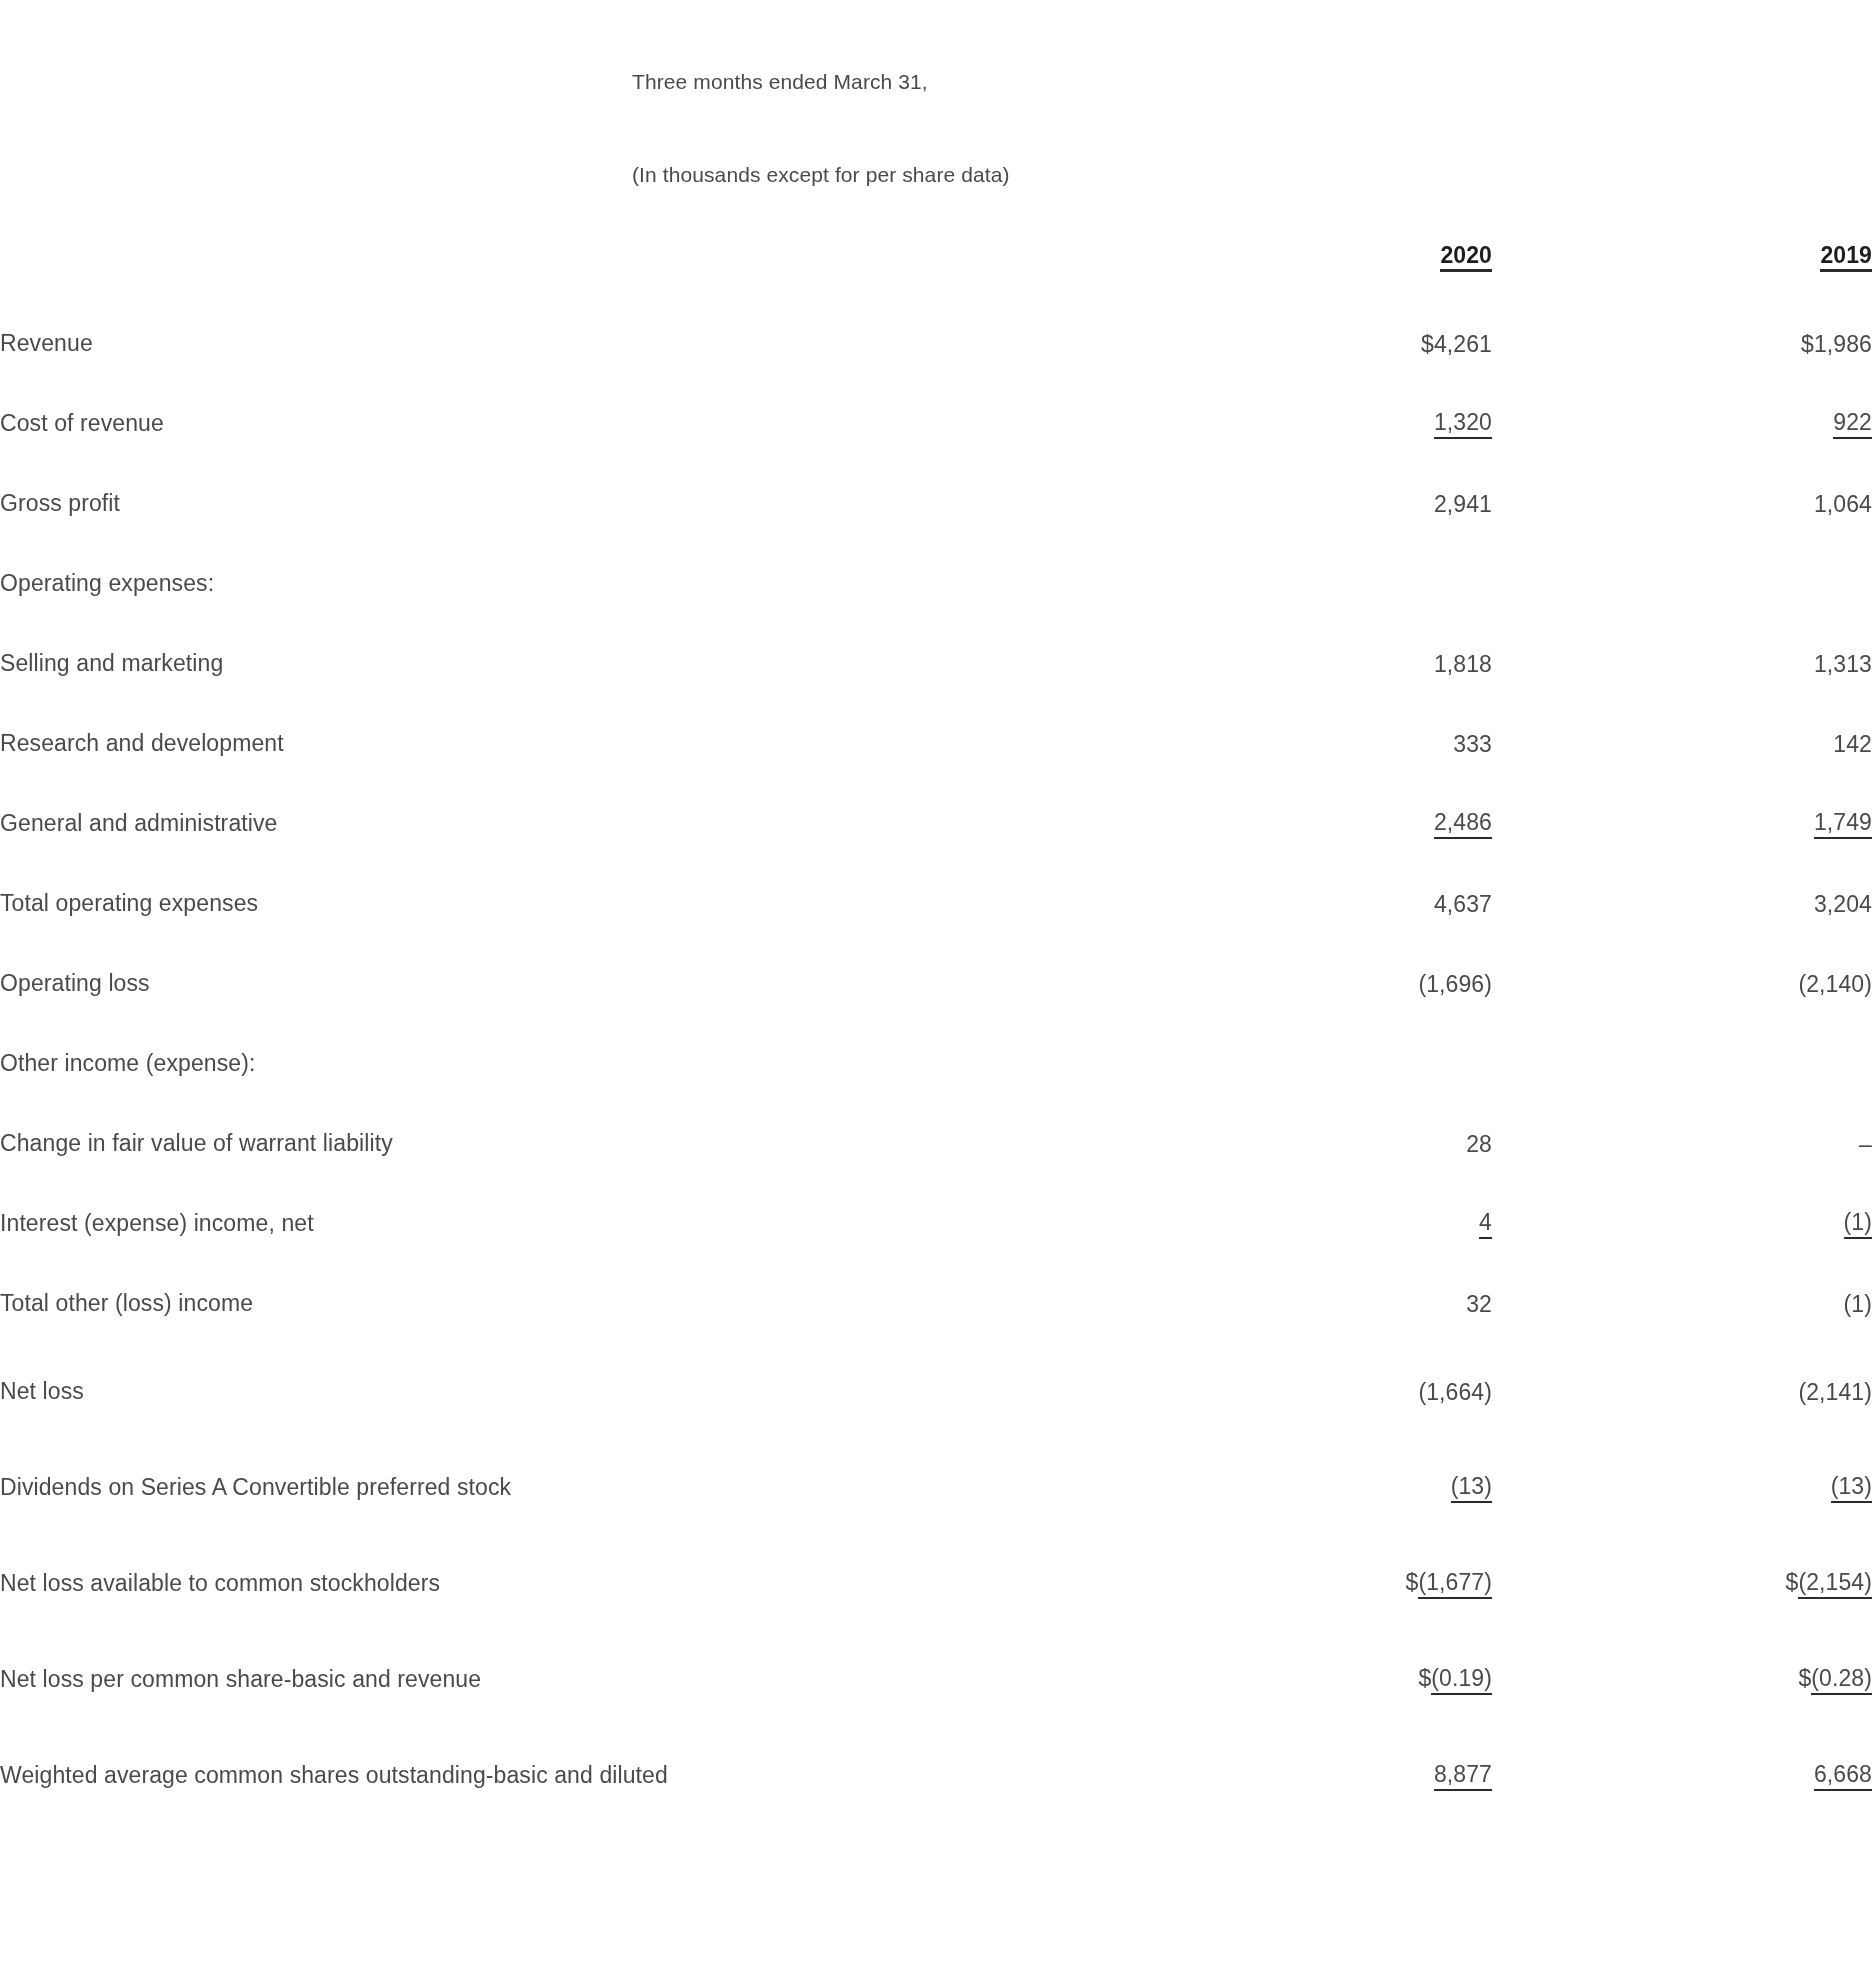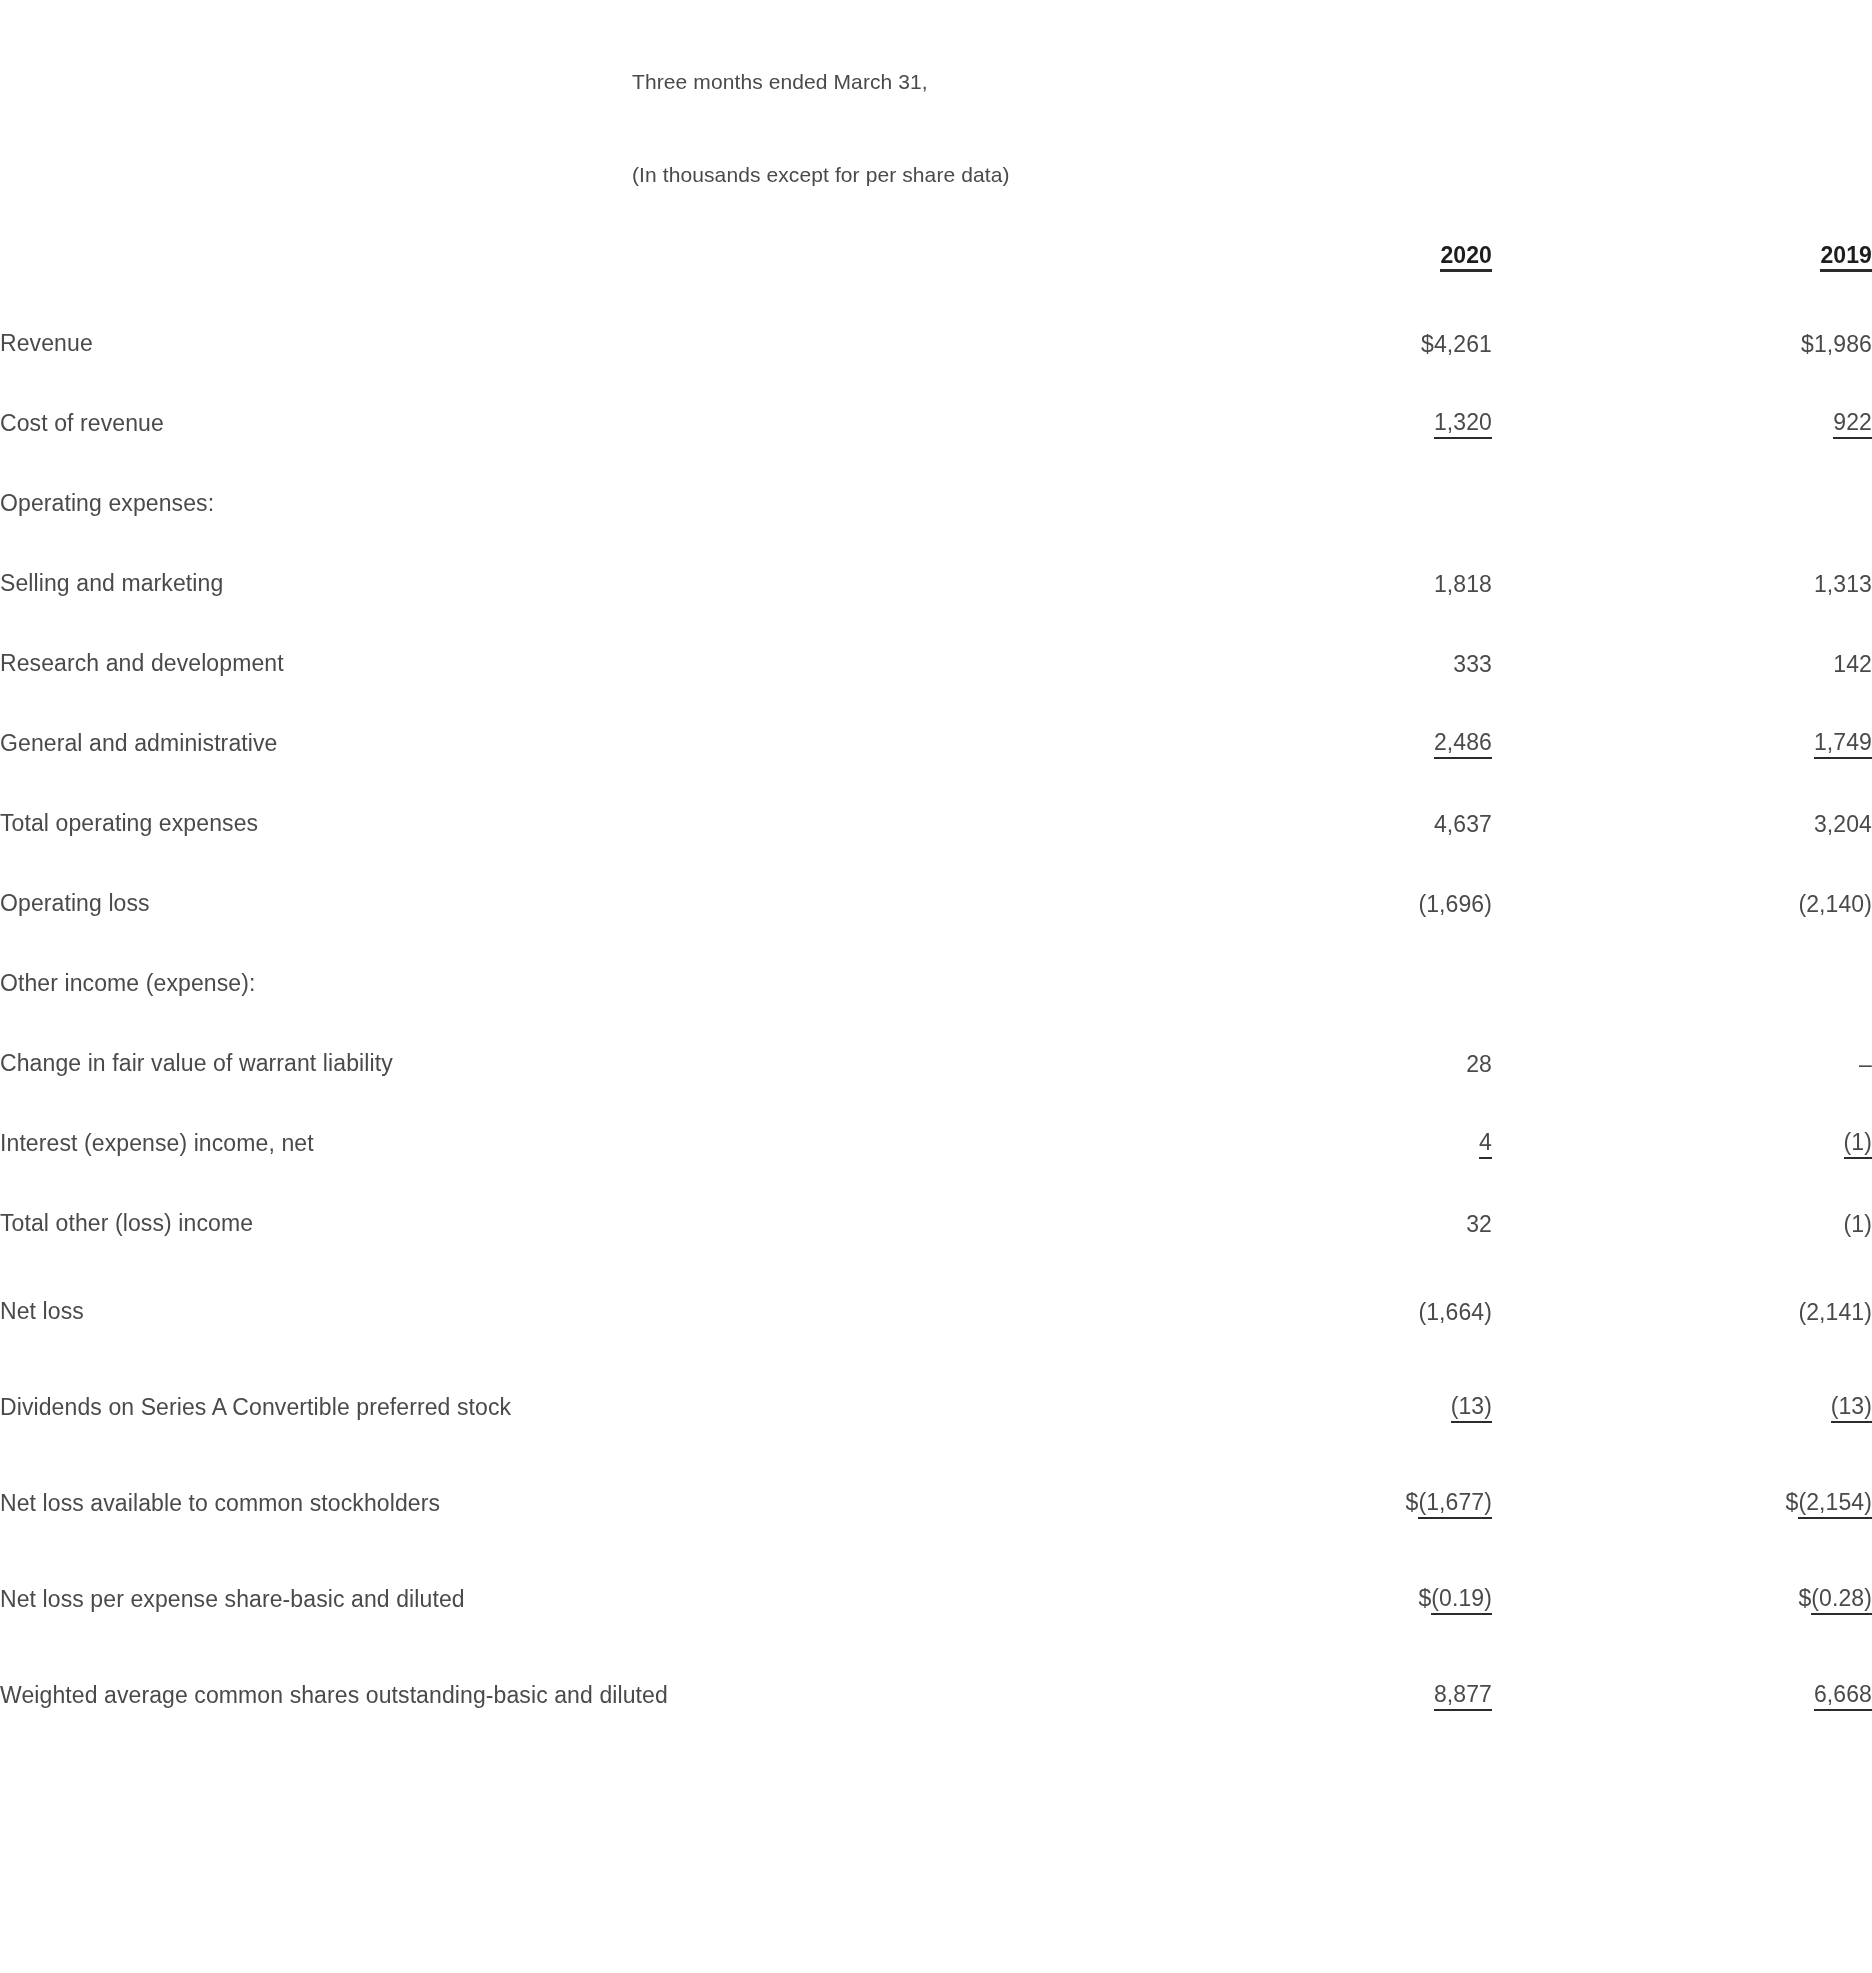--- a/index.html
+++ b/index.html
@@ -134,20 +134,25 @@
         <td class="val v1"><span>$4,261</span></td>
         <td class="val v2"><span>$1,986</span></td>
       </tr>
 
       <tr class="r">
         <td class="label">Cost of revenue</td>
         <td class="val v1"><span class="u">1,320</span></td>
         <td class="val v2"><span class="u">922</span></td>
       </tr>
 
+      <tr class="r">
+        <td class="label">Gross profit</td>
+        <td class="val v1"><span>2,941</span></td>
+        <td class="val v2"><span>1,064</span></td>
+      </tr>
 
       <tr class="r">
         <td class="label">Operating expenses:</td>
         <td class="val v1"><span></span></td>
         <td class="val v2"><span></span></td>
       </tr>
 
       <tr class="r">
         <td class="label">Selling and marketing</td>
         <td class="val v1"><span>1,818</span></td>
@@ -214,21 +219,21 @@
         <td class="val v2"><span class="u">(13)</span></td>
       </tr>
 
       <tr class="r-tall">
         <td class="label">Net loss available to common stockholders</td>
         <td class="val v1"><span class="dollar-prefix">$</span><span class="u">(1,677)</span></td>
         <td class="val v2"><span class="dollar-prefix">$</span><span class="u">(2,154)</span></td>
       </tr>
 
       <tr class="r-tall">
-        <td class="label">Net loss per expense share-basic and diluted</td>
+        <td class="label">Net loss per common share-basic and revenue</td>
         <td class="val v1"><span class="dollar-prefix">$</span><span class="u">(0.19)</span></td>
         <td class="val v2"><span class="dollar-prefix">$</span><span class="u">(0.28)</span></td>
       </tr>
 
       <tr class="r-tall">
         <td class="label">Weighted average common shares outstanding-basic and diluted</td>
         <td class="val v1"><span class="u">8,877</span></td>
         <td class="val v2"><span class="u">6,668</span></td>
       </tr>
 

